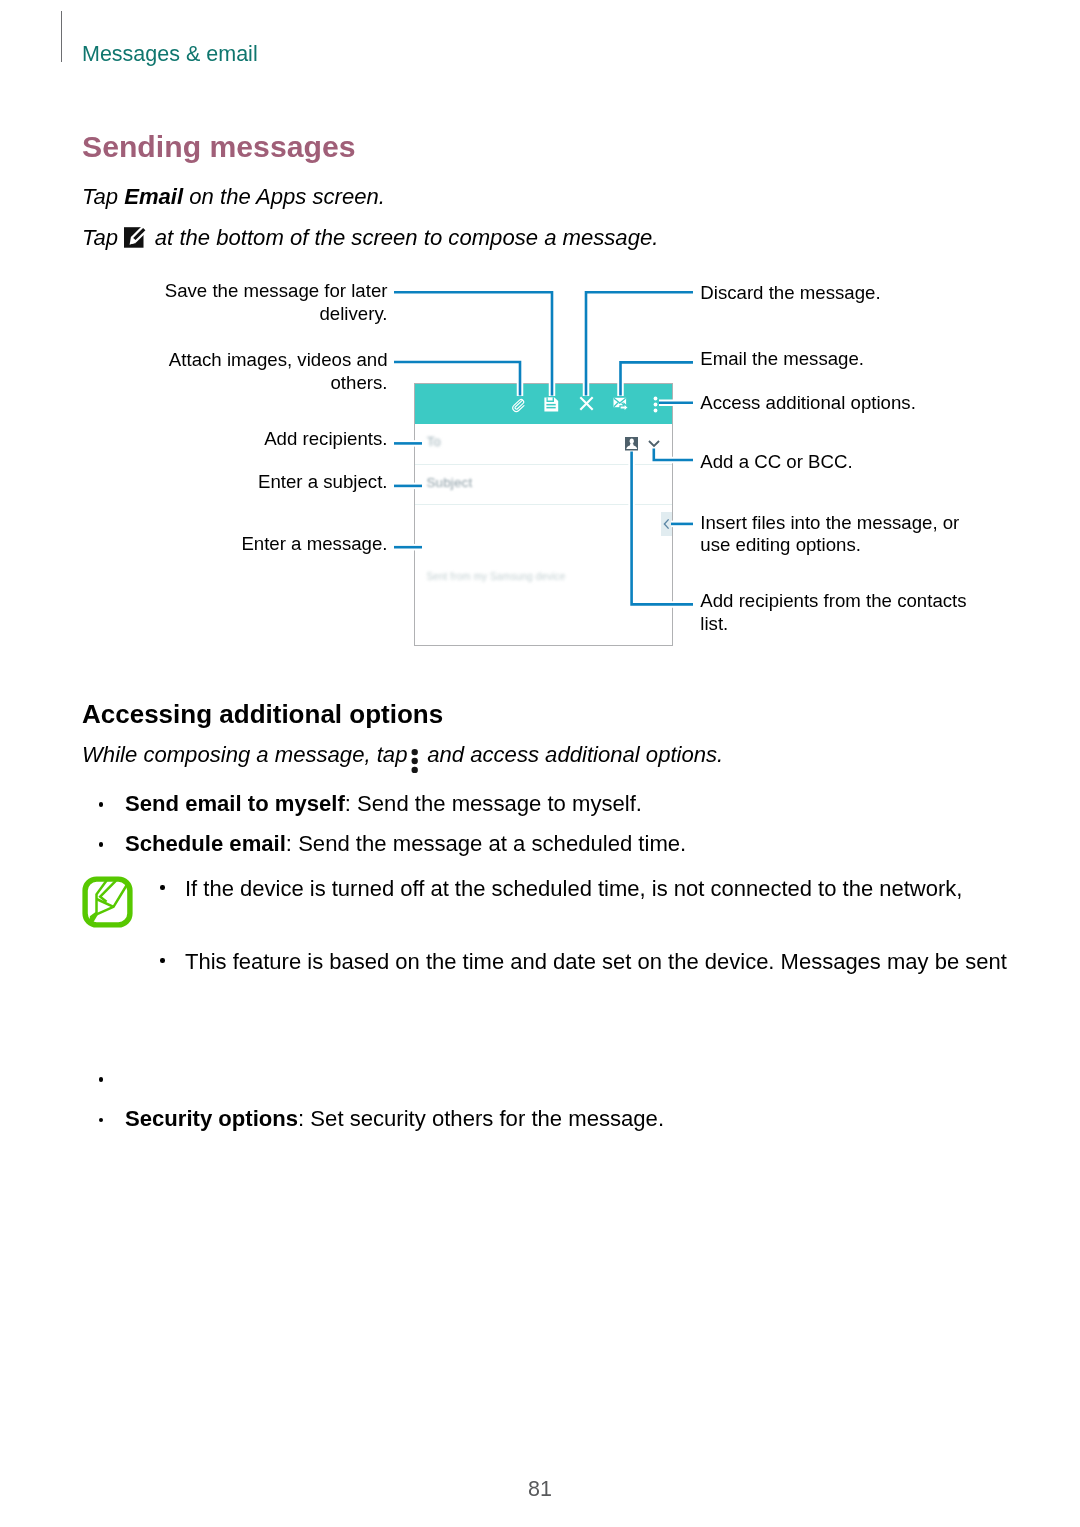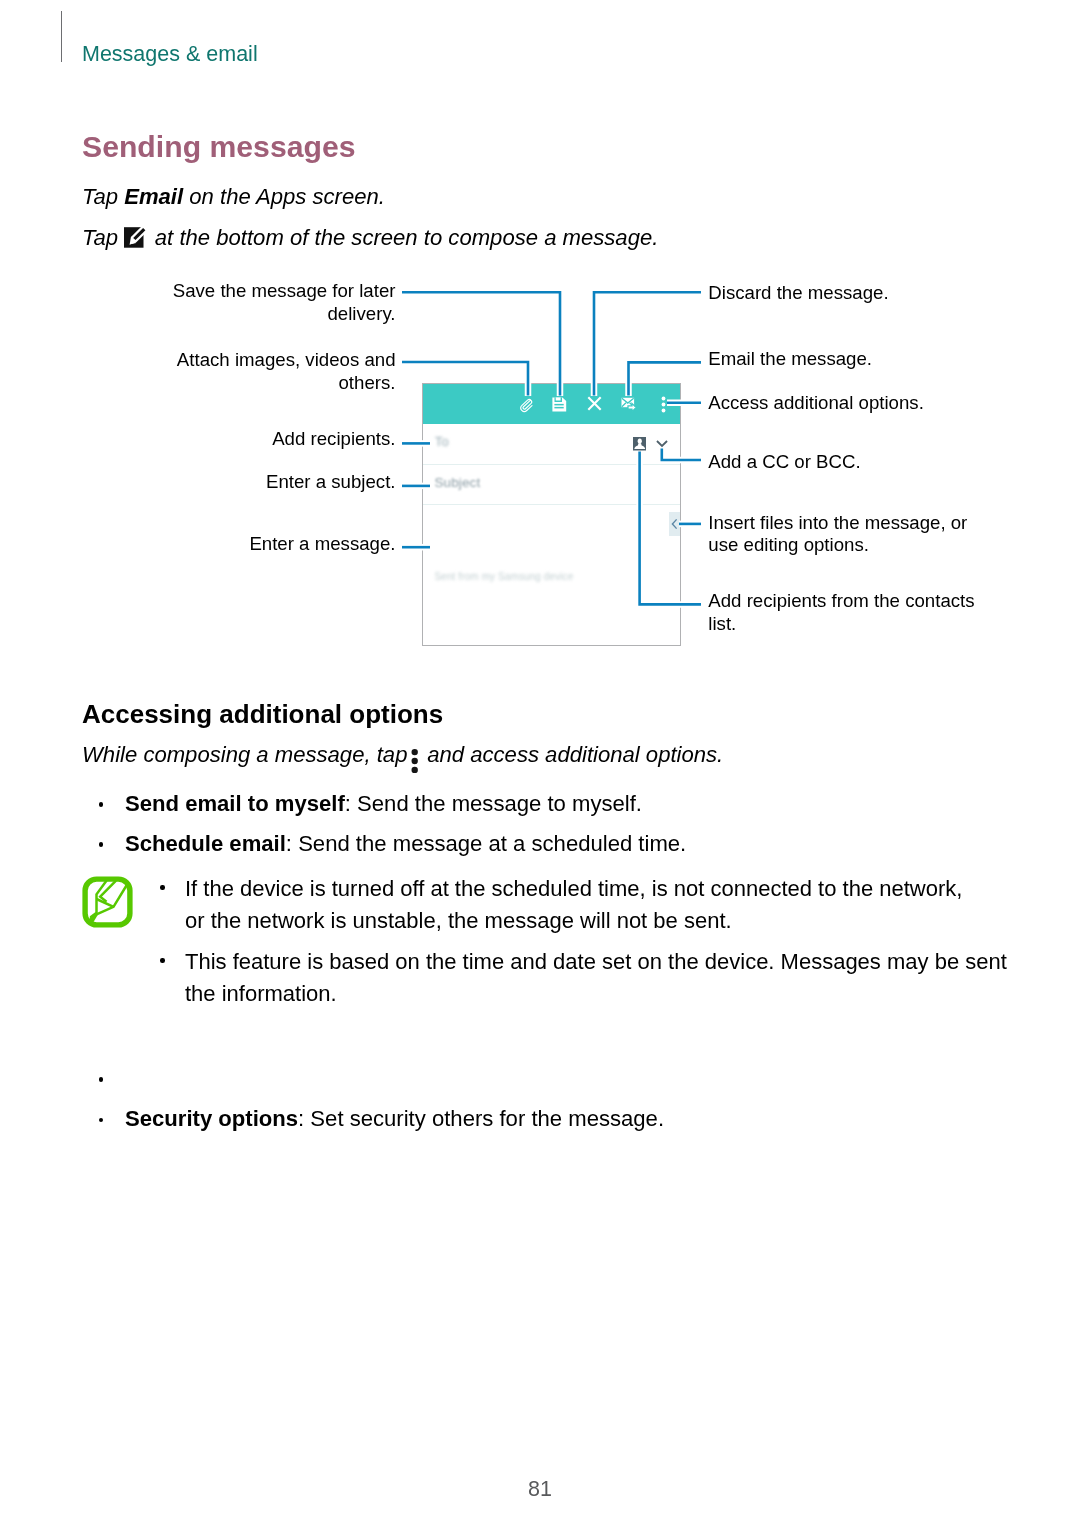--- a/index.html
+++ b/index.html
@@ -72,30 +72,28 @@
         <path d="M14.5 23.0 L31.5 30.8"></path>
         <path d="M45.4 8.0 L31.5 30.8 L13.4 38.9"></path>
       </g>
       <path d="M7.8 40.2 L13.5 36.0 L15.7 39.0 L11.2 46.5 L7.8 46.5 Z" fill="#57c800"></path>
     </svg>
   </div>
 
   <div class="note-dot" style="left:160.4px;top:885.3px"></div>
   <div class="note-txt" style="left:185px;top:873.1px">
       <div>If the device is turned off at the scheduled time, is not connected to the network,</div>
-      <div>or the network is unstable, the message will not be sent.</div>
     </div>
 
   <div class="note-dot" style="left:160.4px;top:958.3px"></div>
   <div class="note-txt" style="left:185px;top:946.1px">
       <div>This feature is based on the time and date set on the device. Messages may be sent</div>
-      <div>the information.</div>
     </div>
 
-  <div class="abs" style="left:12px;top:0;width:872px;height:1527px">
+  <div class="abs" style="left:4px;top:0;width:872px;height:1527px">
 
     <div class="abs" style="left:410px;top:383px;width:259px;height:263px;background:#fff;border:1.3px solid #b0b1b3;box-sizing:border-box">
       <div class="abs" style="left:0;top:0;width:257px;height:40px;background:#3ccac4"></div>
       <div class="abs" style="left:11.8px;top:50.5px;font-size:13px;line-height:13px;color:#97abb3;letter-spacing:0.2px;filter:blur(1.5px)">To</div>
       <div class="abs" style="left:0;top:80px;width:257px;height:1px;background:#e4f0f0"></div>
       <div class="abs" style="left:11.5px;top:91.5px;font-size:13.5px;line-height:13.5px;color:#8d9ea6;letter-spacing:0.1px;filter:blur(1.1px)">Subject</div>
       <div class="abs" style="left:0;top:120px;width:257px;height:1px;background:#e4f0f0"></div>
       <div class="abs" style="left:11.5px;top:188px;font-size:10px;line-height:10px;color:#c3d0d2;letter-spacing:0.1px;filter:blur(1.4px)">Sent from my Samsung device</div>
 
       <div class="abs" style="left:96.1px;top:13.5px">

